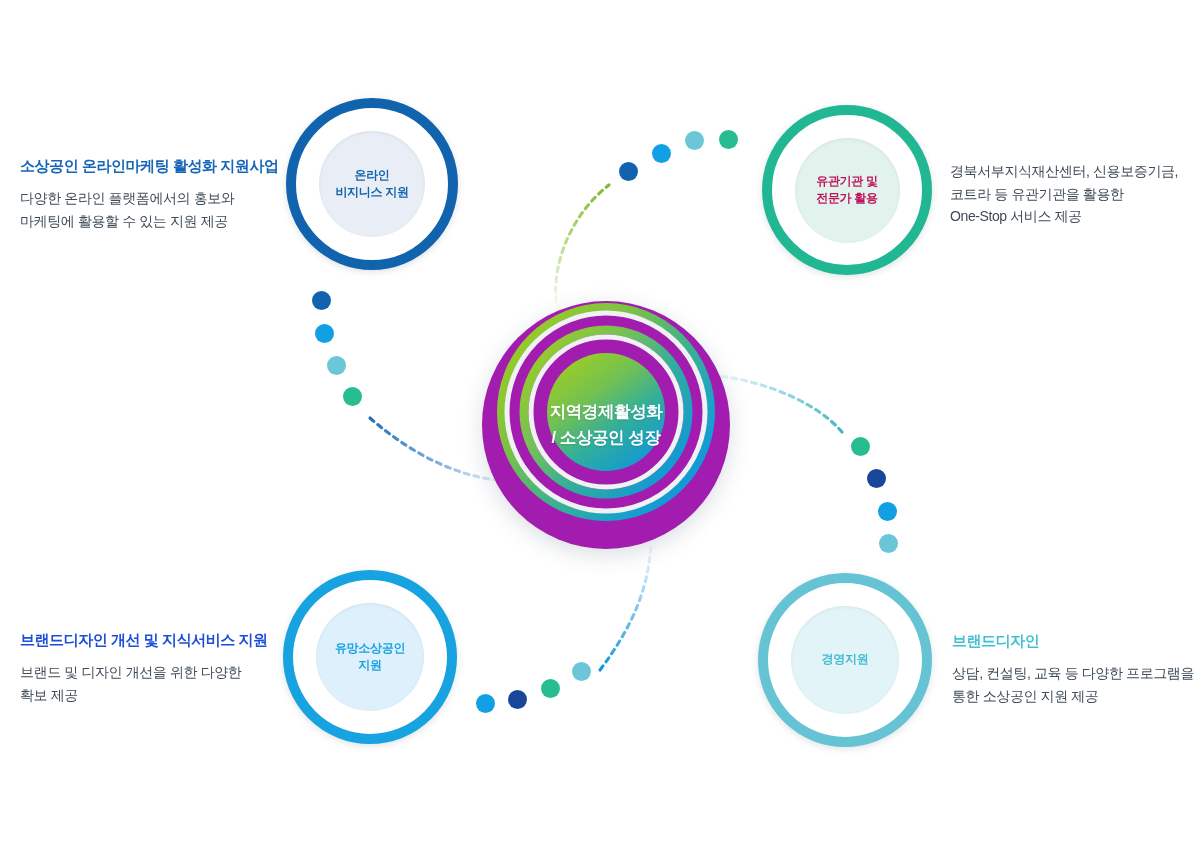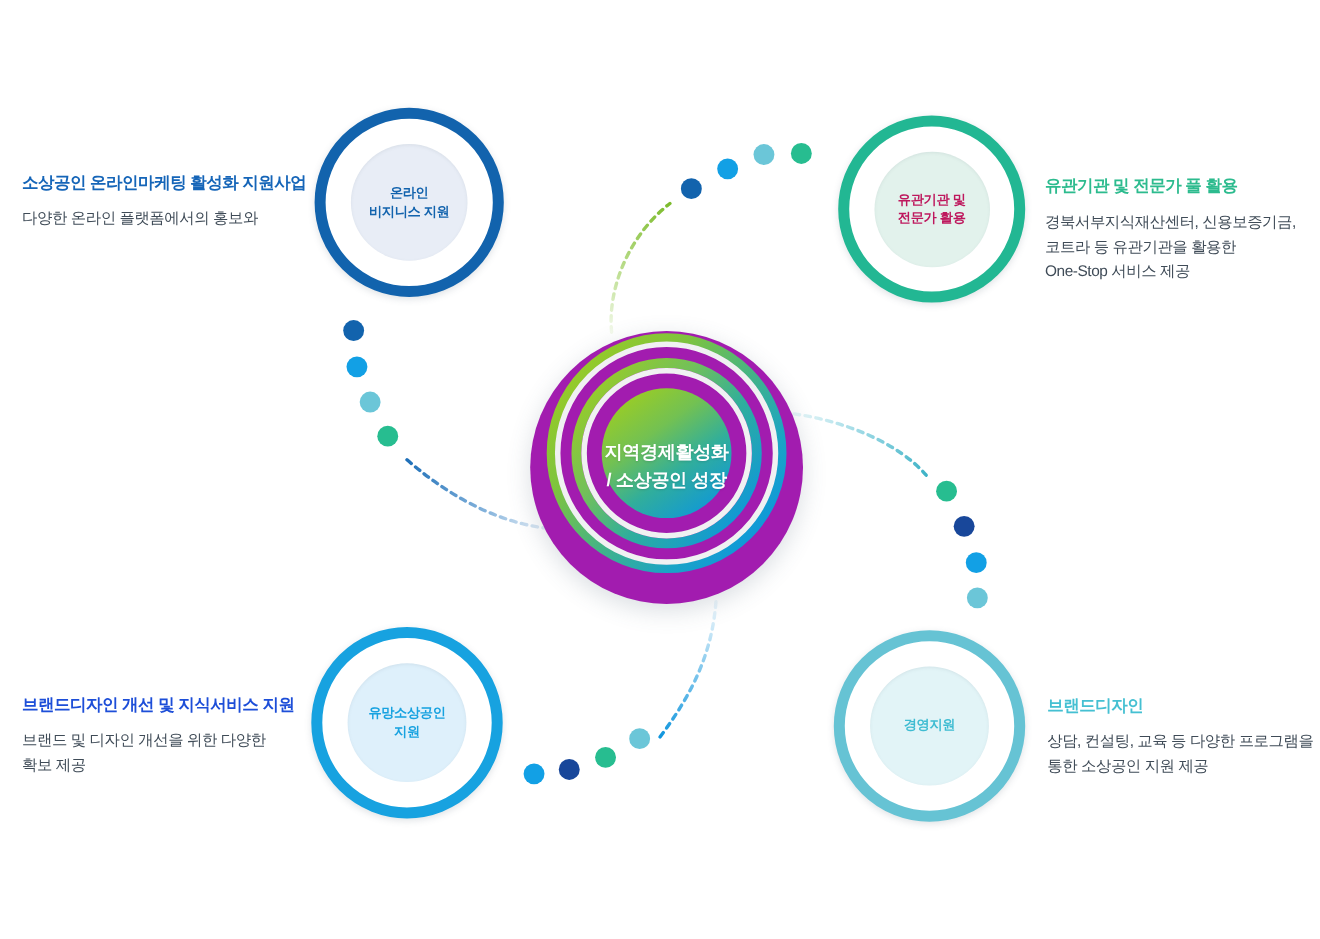--- a/index.html
+++ b/index.html
@@ -241,24 +241,24 @@
         <span>지역경제활성화</span>
         <span>/ 소상공인 성장</span>
       </div>
   </div>
 
   <div id="callouts">
       <div class="textblock" style="left: 20px; top: 157px;">
         <div class="tb-title" style="color: rgb(21, 101, 184);">소상공인 온라인마케팅 활성화 지원사업</div>
         <div class="tb-body">
           <span>다양한 온라인 플랫폼에서의 홍보와</span>
+          <span>마케팅에 활용할 수 있는 지원 제공</span>
         </div>
       </div>
       <div class="textblock" style="left: 950px; top: 160px;">
-        <div class="tb-title" style="color: rgb(44, 187, 142);">유관기관 및 전문가 풀 활용</div>
         <div class="tb-body">
           <span>경북서부지식재산센터, 신용보증기금,</span>
           <span>코트라 등 유관기관을 활용한</span>
           <span>One-Stop 서비스 제공</span>
         </div>
       </div>
       <div class="textblock" style="left: 20px; top: 631px;">
         <div class="tb-title" style="color: #1d4ed8;">브랜드디자인 개선 및 지식서비스 지원</div>
         <div class="tb-body">
           <span>브랜드 및 디자인 개선을 위한 다양한</span>

